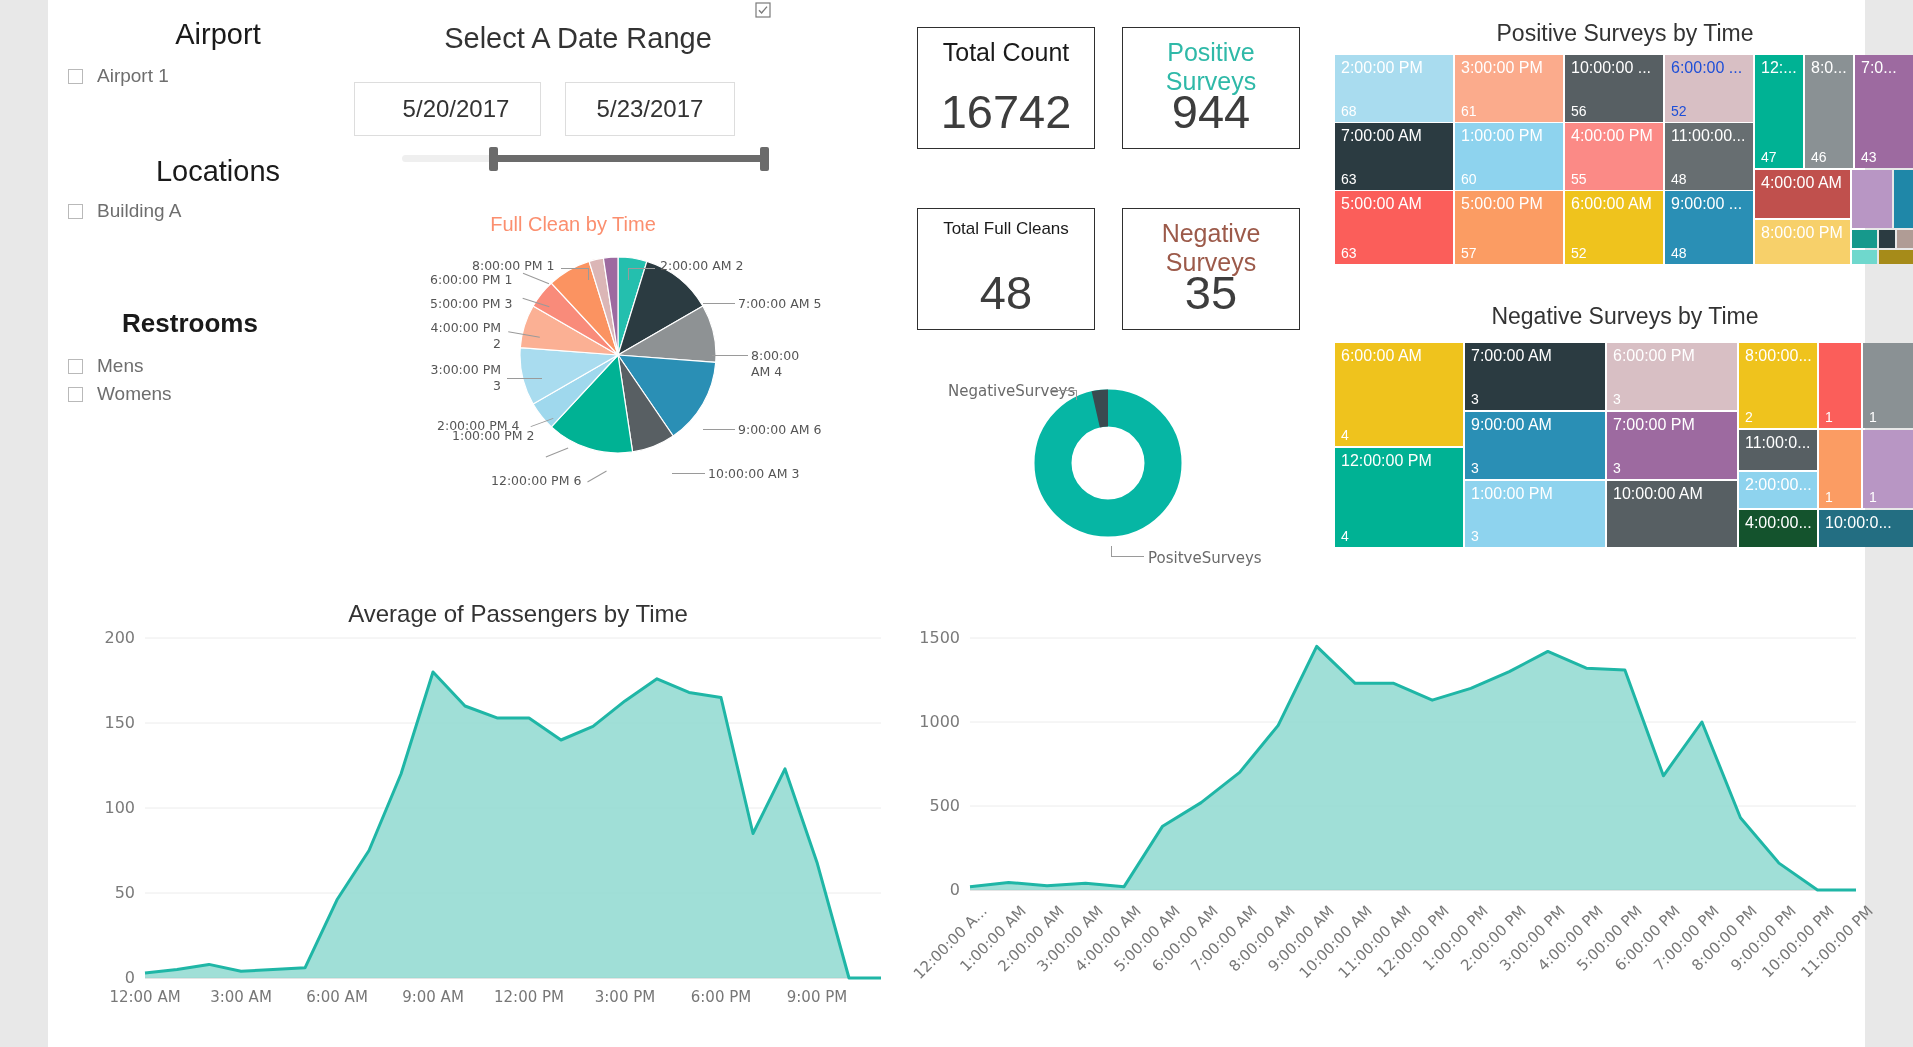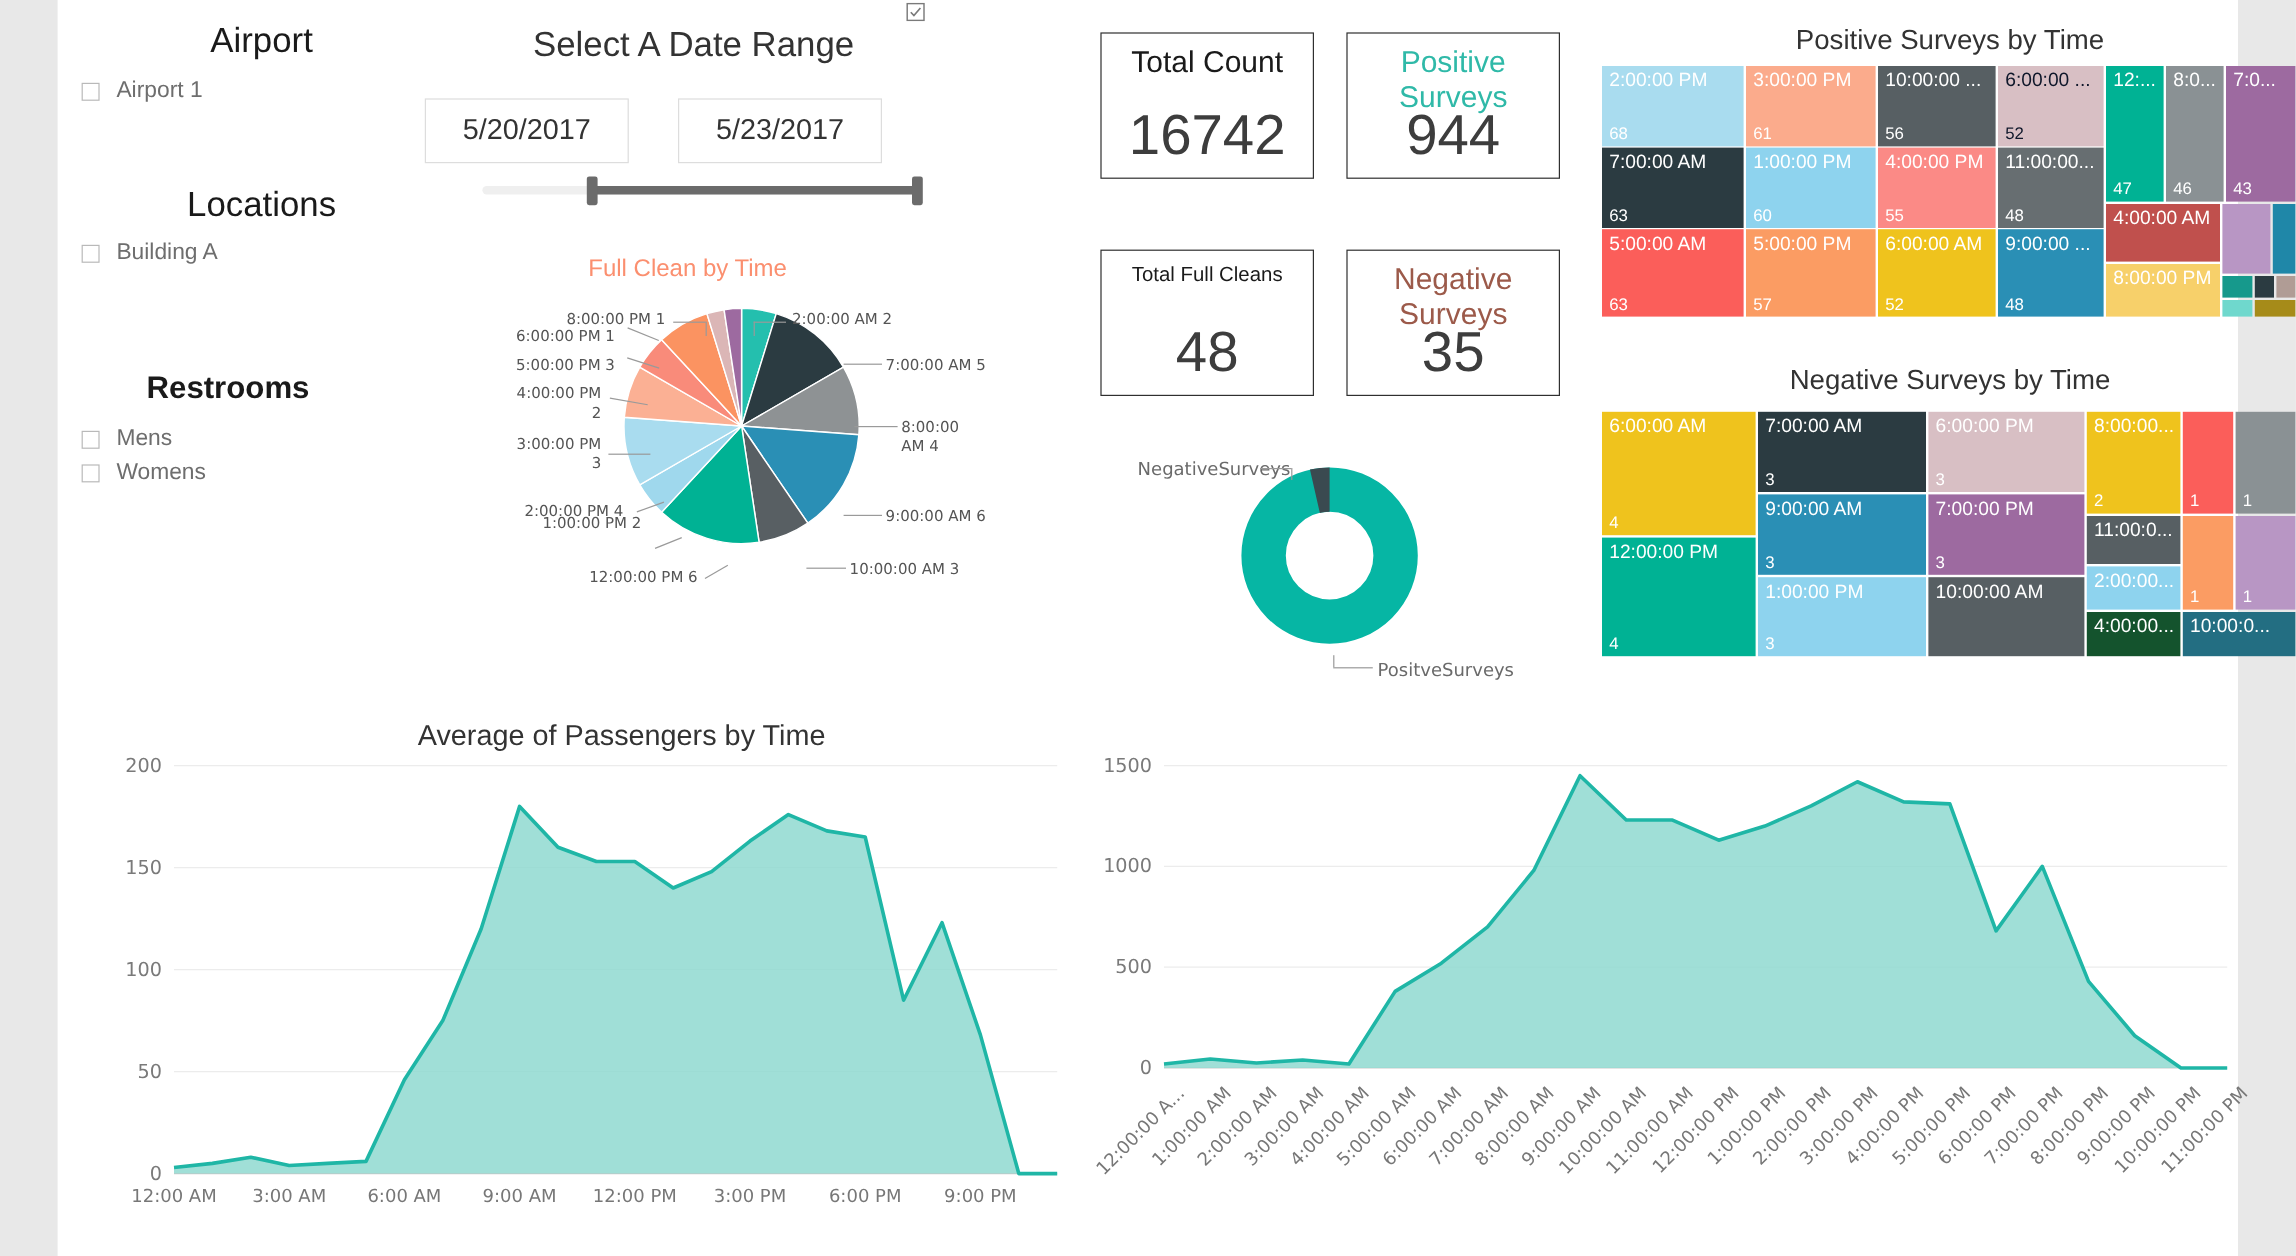--- a/index.html
+++ b/index.html
@@ -79,21 +79,21 @@
     <div class="slicer-row" style="left:20px;top:355px;">
       <span class="chk"></span>
       <span class="slicer-label">Mens</span>
     </div>
     <div class="slicer-row" style="left:20px;top:383px;">
       <span class="chk"></span>
       <span class="slicer-label">Womens</span>
     </div>
 
     <div class="ttl" id="daterange-title">Select A Date Range</div>
-    <div class="datebox" style="left:306px;top:82px;">5/20/2017</div>
+    <div class="datebox" style="left:306px;top:82px;padding-left:17px;">5/20/2017</div>
     <div class="datebox" style="left:517px;top:82px;">5/23/2017</div>
     <div id="slider-track"></div>
     <div id="slider-fill"></div>
     <div class="handle" style="left:441px;"></div>
     <div class="handle" style="left:712px;"></div>
 
     <svg id="focus-icon" viewBox="0 0 16 16">
       <rect x="1" y="1" width="14" height="14" fill="none" stroke="#7a7a7a" stroke-width="1.2"></rect>
       <path d="M4 8.2 L6.6 11 L12 4.6" fill="none" stroke="#7a7a7a" stroke-width="1.4"></path>
     </svg>
@@ -224,21 +224,21 @@
         </div>
       <div class="tile" style="left:230px;top:68px;width:98px;height:67px;background:#fb8a86;color:#fff;">
         <span class="t-name">4:00:00 PM</span>
         <span class="t-val">55</span>
         </div>
       <div class="tile" style="left:230px;top:136px;width:98px;height:73px;background:#efc31d;color:#fff;">
         <span class="t-name">6:00:00 AM</span>
         <span class="t-val">52</span>
         </div>
 
-      <div class="tile" style="left:330px;top:0;width:88px;height:67px;background:#d8bfc4;color:#0f172a;">
+      <div class="tile" style="left:330px;top:0;width:88px;height:67px;background:#d8bfc4;color:#1d4ed8;">
         <span class="t-name">6:00:00 ...</span>
         <span class="t-val">52</span>
         </div>
       <div class="tile" style="left:330px;top:68px;width:88px;height:67px;background:#676e71;color:#fff;">
         <span class="t-name">11:00:00...</span>
         <span class="t-val">48</span>
         </div>
       <div class="tile" style="left:330px;top:136px;width:88px;height:73px;background:#2a8fb5;color:#fff;">
         <span class="t-name">9:00:00 ...</span>
         <span class="t-val">48</span>

